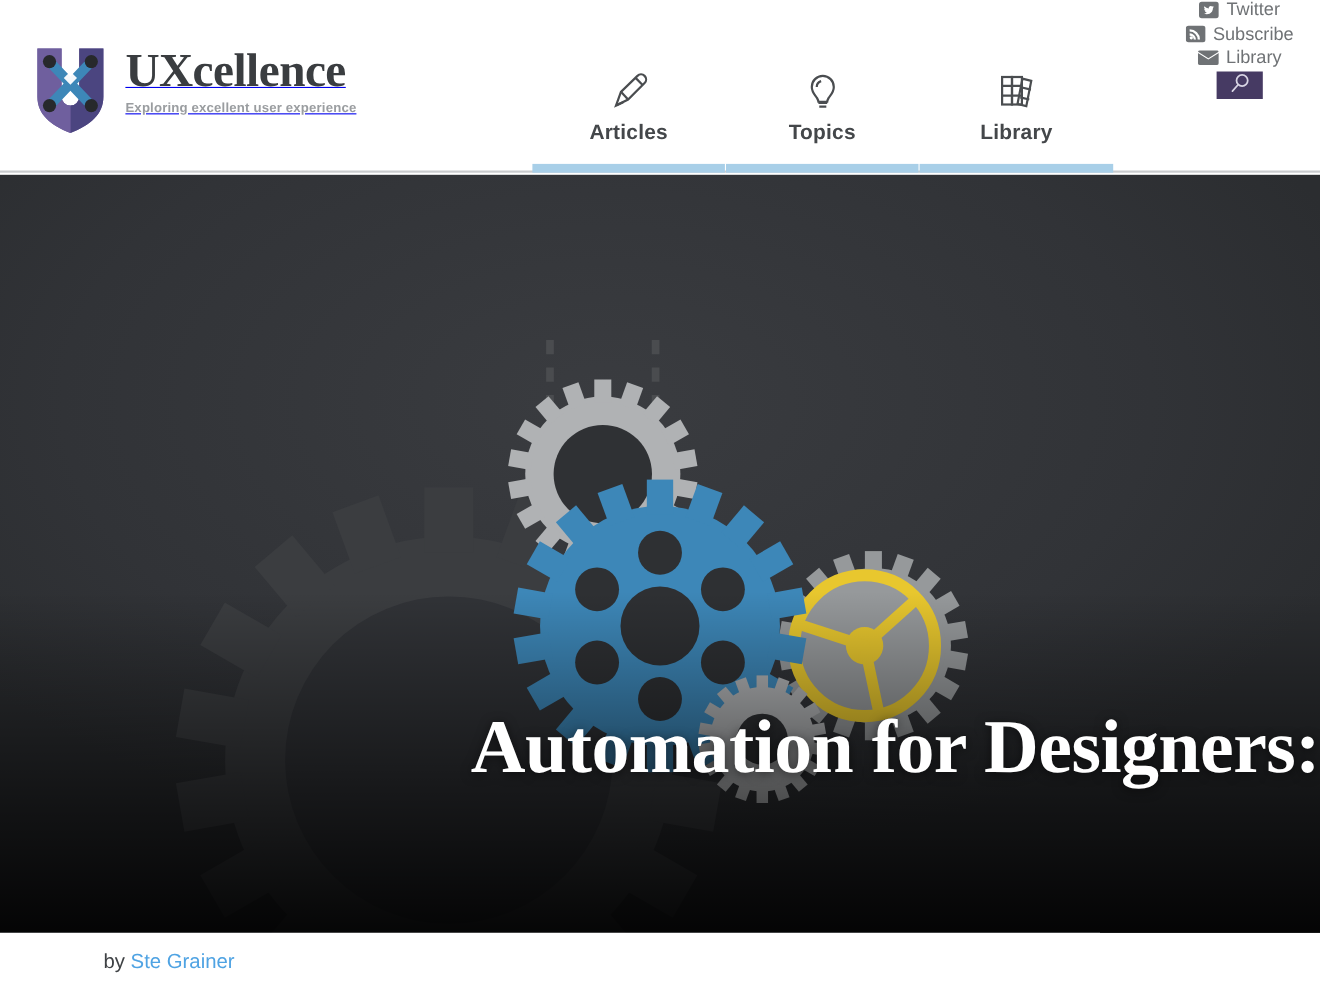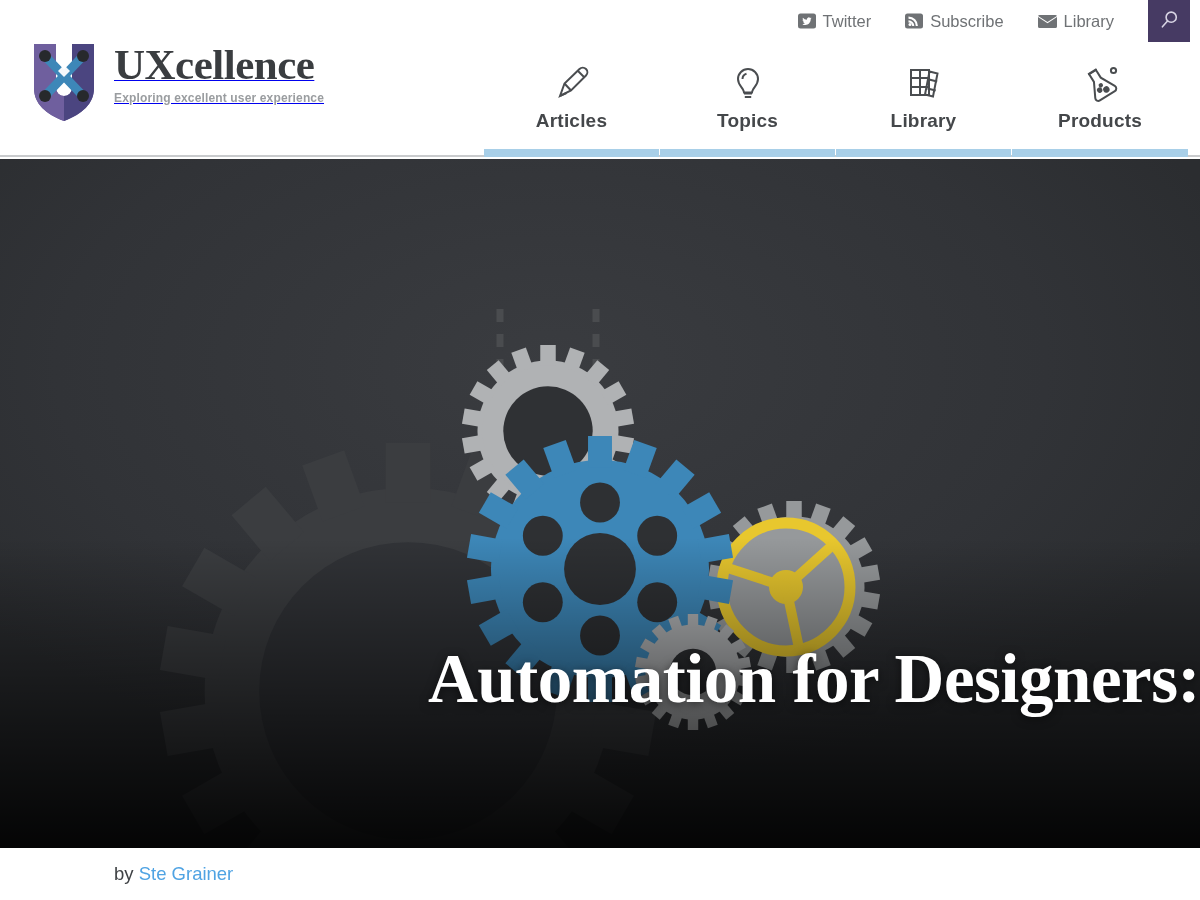--- a/index.html
+++ b/index.html
@@ -10,22 +10,22 @@
     overflow:hidden;
     position:relative;
   }
 
   
   .utility-bar{
     position:absolute; top:0; left:0; width:1200px; height:42px;
     display:flex; justify-content:flex-end; align-items:flex-start;
   }
   .util-links{
-    display:flex; align-items:center; gap:34px;
-    height:42px; padding-right:10px;
+    display:flex; align-items:center; gap:4px;
+    height:42px; padding-right:24px;flex-direction:column;
   }
   .util-link{
     display:flex; align-items:center; gap:7px;
     color:#6f7275; font-size:16.5px; text-decoration:none;
     line-height:1;
   }
   .util-link .ic{ display:inline-flex; align-items:center; color:#6f7275; }
   .search-btn{
     width:42px; height:42px; background:#463a63;
     display:flex; align-items:center; justify-content:center;
@@ -91,21 +91,21 @@
     text-align:right;
     font-family:"Liberation Serif", serif;
     font-weight:700; font-size:69px; line-height:1.16;
     color:#ffffff; letter-spacing:-0.5px;
     text-shadow:0 2px 10px rgba(0,0,0,0.55);
   }
 
   
   .meta-bar{
     position:absolute; top:848px; left:0; width:1000px; height:52px;
-    background:#fff; display:flex; align-items:center;margin-left:20px;
+    background:#fff; display:flex; align-items:center;
   }
   .meta-inner{ display:flex; align-items:baseline; padding-left:94px; }
   .byline{ font-size:18.5px; color:#3f4245; }
   .byline a{ color:#4fa3e3; text-decoration:none; }
   .breadcrumb{ margin-left:45px; font-size:18.5px; color:#8d9093; }
   .breadcrumb a{ color:#4fa3e3; text-decoration:underline; text-underline-offset:3px; }
   .crumb-sep{ color:#4a4d50; margin:0 3px; }
 </style>
 </head>
 <body>
@@ -174,36 +174,20 @@
           <rect x="18" y="8" width="9" height="25"></rect>
           <path d="M27.5 9.5 l8 2 l-4.5 23 l-8 -2 Z"></path>
           <path d="M9 16 h18 M9 25 h18"></path>
           <path d="M27 17.5 l8.2 2 M25.5 26.5 l8.2 2"></path>
         </svg>
       </span>
       <span class="nav-label">Library</span>
       <span class="nav-underline"></span>
     </a>
 
-    <a class="nav-item" href="#">
-      <span class="nav-icon">
-        <svg width="46" height="44" viewBox="0 0 46 44" fill="none" stroke="#4a4d50" stroke-width="2">
-          <g transform="rotate(-32 23 22)">
-            <path d="M19 8 h8 v9 l7.5 14.5 a3 3 0 0 1 -2.7 4.4 H14.2 a3 3 0 0 1 -2.7 -4.4 L19 17 Z"></path>
-            <path d="M18 7.5 h10"></path>
-            <circle cx="19.5" cy="27" r="1.7" fill="#4a4d50"></circle>
-            <circle cx="25.5" cy="30" r="2.2" fill="#4a4d50"></circle>
-            <circle cx="23" cy="23.5" r="1.2" fill="#4a4d50"></circle>
-          </g>
-          <circle cx="36.5" cy="8.5" r="2.6"></circle>
-        </svg>
-      </span>
-      <span class="nav-label">Products</span>
-      <span class="nav-underline"></span>
-    </a>
 
   </nav>
 </div>
 
 <div class="utility-bar">
   <div class="util-links">
 
     <a class="util-link" href="#">
       <span class="ic">
         <svg width="18" height="18" viewBox="0 0 18 18" fill="#6f7275">

